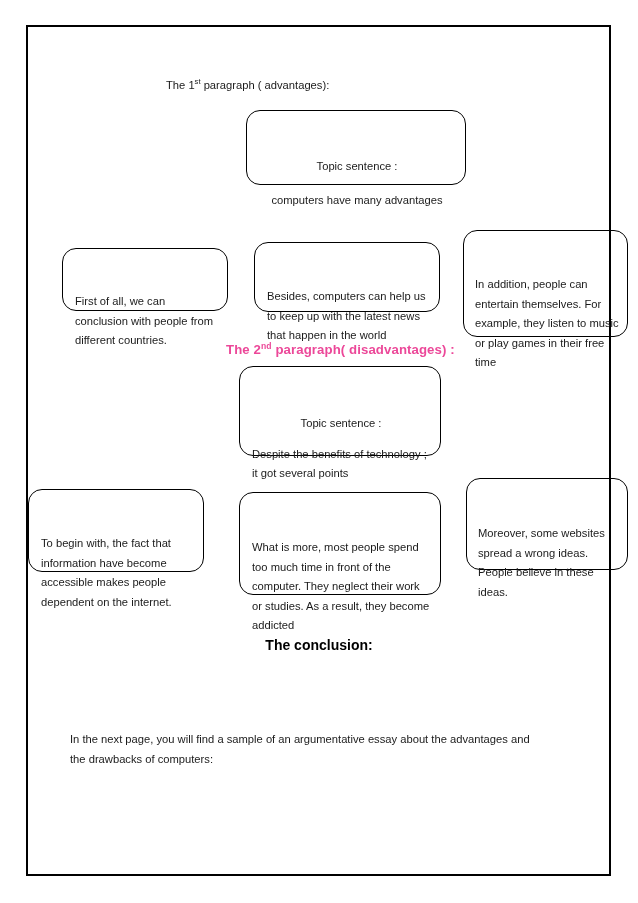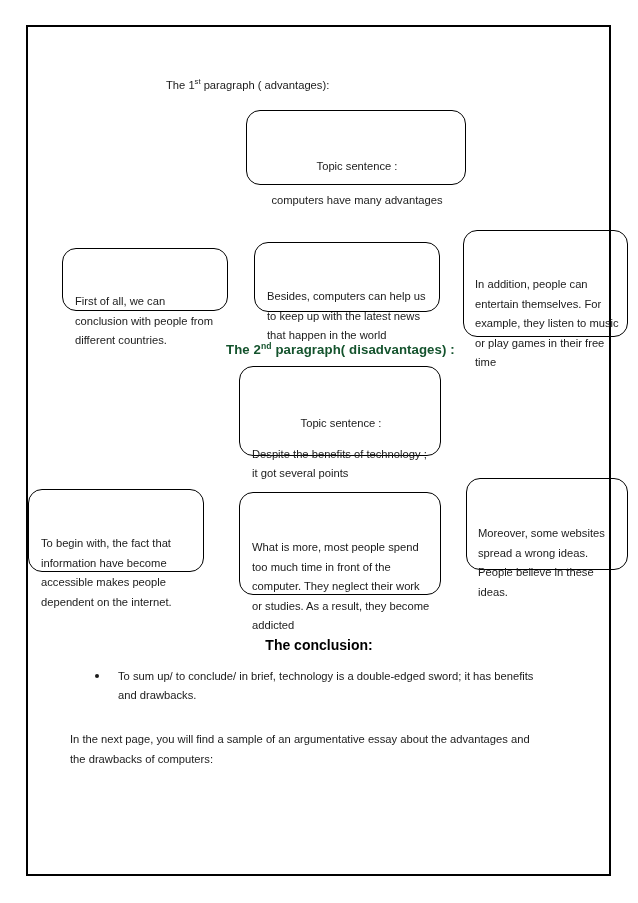--- a/index.html
+++ b/index.html
@@ -63,21 +63,21 @@
   }
   .topic-title {
     display: block;
     text-align: center;
     margin-bottom: 14px;
   }
   .section-heading {
     position: absolute;
     font-weight: bold;
     font-size: 13.2px;
-    color: #14532d;
+    color: #ec4899;
     letter-spacing: 0.1px;
   }
   .section-heading sup {
     font-size: 8.6px;
     vertical-align: super;
   }
   .conclusion-heading {
     position: absolute;
     font-weight: bold;
     font-size: 14px;
@@ -169,21 +169,17 @@
     <div class="rbox-text" style="top:9px;">What is more, most people spend too much time in front of the computer. They neglect their work or studies. As a result, they become addicted</div>
   </div>
 
   <div class="rbox overflow-box" style="left:466px; top:478px; width:162px; height:92px;">
     <div class="rbox-text" style="top:9px; left:11px; right:4px;">Moreover, some websites spread a wrong ideas. People believe in these ideas.</div>
   </div>
 
   <div class="conclusion-heading" style="top:637px;">The conclusion:</div>
 
   <ul class="bullets" style="left:95px; top:667px; width:450px;">
-    <li>
-      <span class="bullet-dot"></span>
-      <span>To sum up/ to conclude/ in brief, technology is a double-edged sword; it has benefits and drawbacks.</span>
-    </li>
   </ul>
 
   <div class="para-note" style="left:70px; top:729px; width:476px;">In the next page, you will find a sample of an argumentative essay about the advantages and the drawbacks of computers:</div>
 
 </div>
 
 </body></html>

